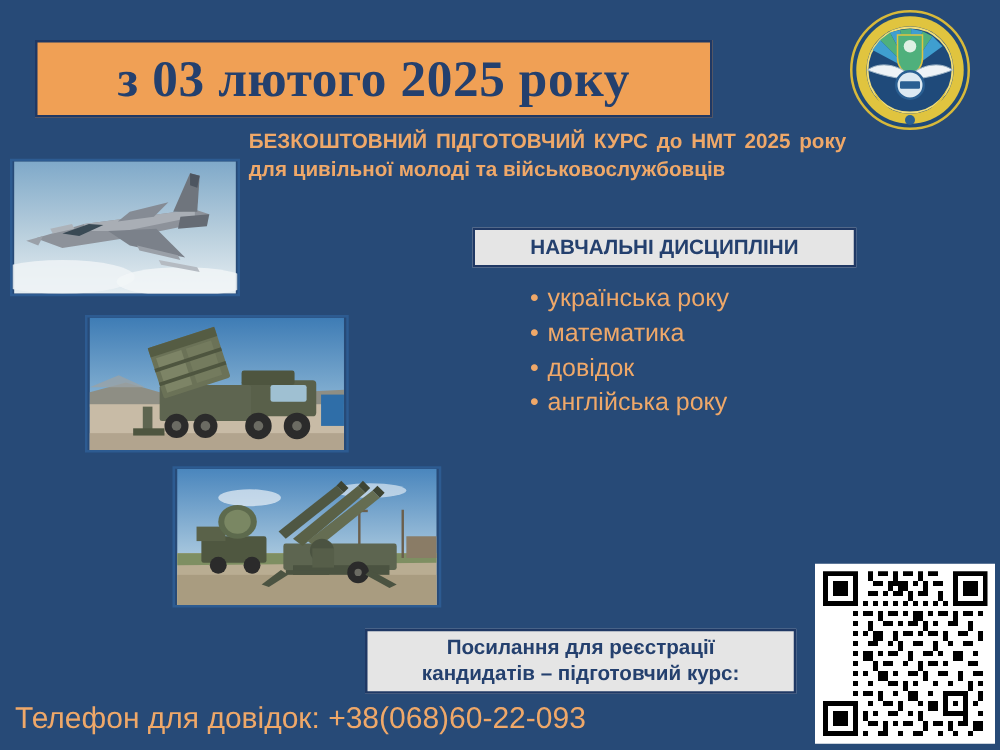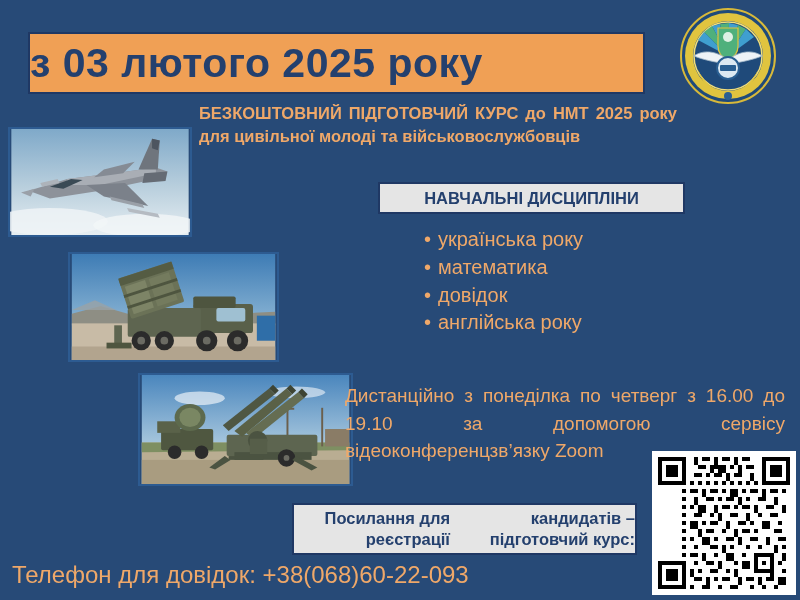--- a/index.html
+++ b/index.html
@@ -27,28 +27,29 @@
     top: 4px;
     width: 112px;
     height: 104px;
   }
 
   
   .title-banner {
     position: absolute;
     left: 28px;
     top: 32px;
-    width: 617px;
+    width: 542px;
     height: 62px;
     background: #f0a055;
     border: 2px solid #1f3864;
     box-sizing: border-box;
     display: flex;
     align-items: center;
-    justify-content: flex-start;
+    justify-content: center;
+    font-family: Liberation Serif, serif;
   }
   .title-banner .title-text {
     color: #24406e;
     font-size: 41px;
     font-weight: bold;
     letter-spacing: 0.5px;
     white-space: nowrap;
     line-height: 1;
   }
 
@@ -91,21 +92,21 @@
     width: 385px;
     height: 32px;
     font-size: 16.5px;
   }
   .banner-register {
     left: 292px;
     top: 503px;
     width: 345px;
     height: 52px;
     font-size: 16.5px;
-    flex-direction: row;
+    flex-direction: column;
     line-height: 1.28;
     text-align: right;
   }
 
   
   .subject-list {
     position: absolute;
     left: 424px;
     top: 226px;
     margin: 0;
@@ -364,21 +365,20 @@
       <circle cx="150" cy="86" r="9" fill="#2b2b2b"></circle>
         <circle cx="150" cy="86" r="3" fill="#6b6b63"></circle>
       <rect x="90" y="84" width="36" height="4" fill="#4b5341"></rect>
       <path d="M86 84 L70 96 L76 98 L92 88 Z" fill="#4b5341"></path>
       <path d="M160 84 L182 96 L176 99 L156 88 Z" fill="#4b5341"></path>
 
       <rect x="190" y="56" width="25" height="18" fill="#8a7c66"></rect>
     </svg>
   </div>
 
-  <div class="schedule-text">Дистанційно з понеділка по четверг з 16.00 до 19.10 за допомогою сервісу відеоконференцзв’язку Zoom</div>
 
   <div class="section-banner banner-register">
     <span>Посилання для реєстрації</span>
     <span>кандидатів – підготовчий курс:</span>
   </div>
 
   <div class="qr-wrap">
     <svg viewBox="0 0 33 33" xmlns="http://www.w3.org/2000/svg" shape-rendering="crispEdges">
       <rect width="33" height="33" fill="#ffffff"></rect>
       <g fill="#000000">

